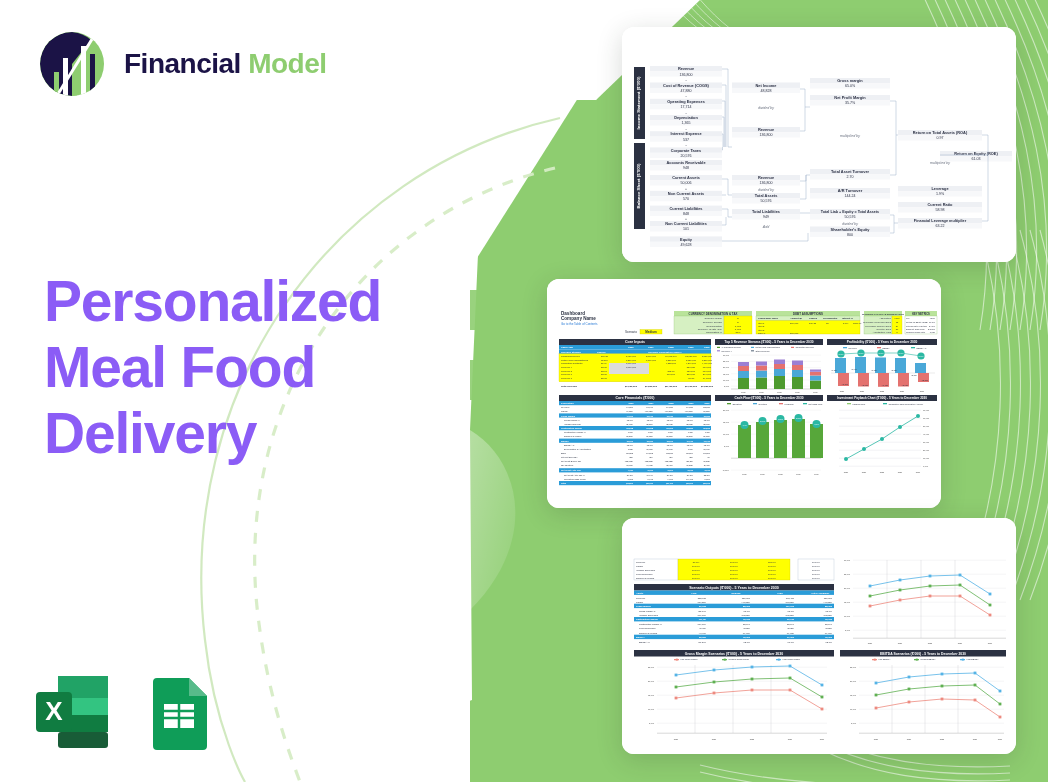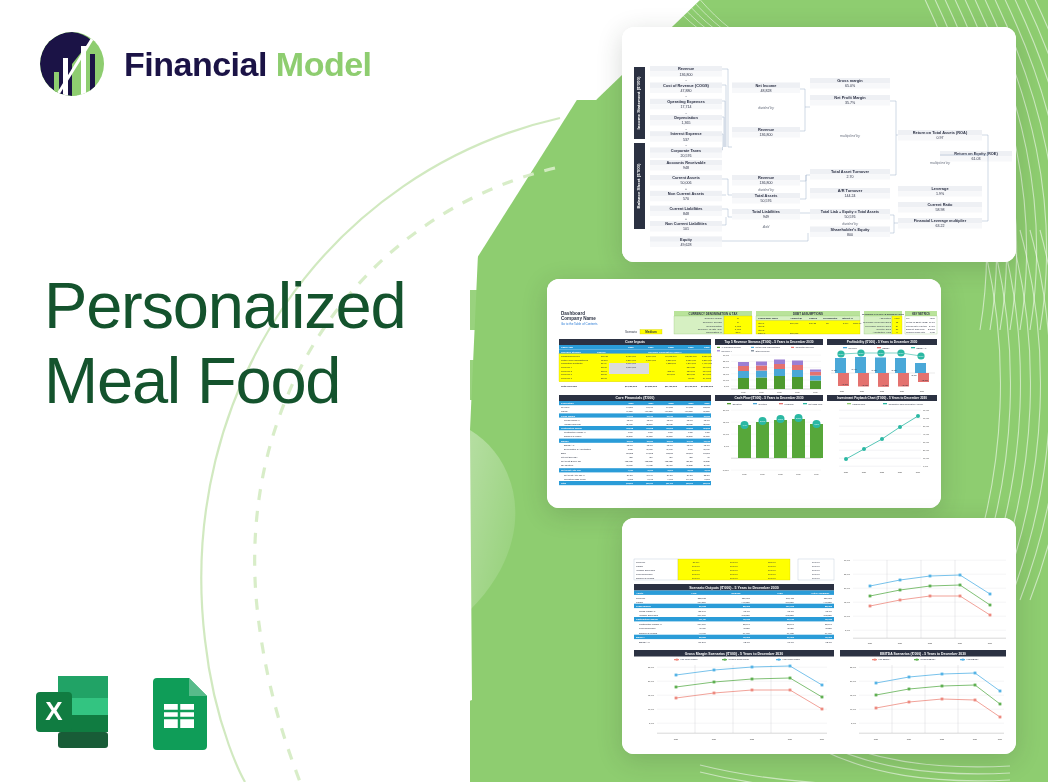--- a/index.html
+++ b/index.html
@@ -16,33 +16,33 @@
   
   .bg-svg { position: absolute; inset: 0; width: 1048px; height: 782px; }
 
   
   .logo-wrap {
     position: absolute; left: 36px; top: 28px;
     display: flex; align-items: center; gap: 16px;
   }
   .logo-mark { width: 72px; height: 72px; }
   .logo-text {
-    font-size: 34px; font-weight: bold; letter-spacing: -0.5px;
+    font-size: 28px; font-weight: bold; letter-spacing: -0.5px;
     white-space: nowrap;
   }
   .logo-text .w1 { color: #1b1346; }
   .logo-text .w2 { color: #8ecd70; }
 
   
   .headline {
     position: absolute; left: 44px; top: 268px;
     width: 420px;
-    color: #14532d;
-    font-size: 65px; line-height: 1.16;
-    font-weight: normal; letter-spacing: -1.2px;
+    color: #8b5cf6;
+    font-size: 57px; line-height: 1.16;
+    font-weight: bold; letter-spacing: -1.2px;
   }
   .headline span { display: block; }
 
   
   .app-icons {
     position: absolute; left: 32px; top: 672px;
     display: flex; gap: 27px; align-items: flex-start;
   }
   .app-icon { width: 80px; height: 80px; }
 
@@ -157,20 +157,21 @@
     </svg>
     <div class="logo-text">
       <span class="w1">Financial</span>
       <span class="w2">Model</span>
     </div>
   </div>
 
   <h1 class="headline">
     <span>Personalized</span>
     <span>Meal Food</span>
+    <span>Delivery</span>
   </h1>
 
   <div class="app-icons">
     <svg class="app-icon" viewBox="0 0 80 80">
       <rect x="26" y="4" width="50" height="22" fill="#21A366"></rect>
       <rect x="26" y="26" width="50" height="17" fill="#33C481"></rect>
       <rect x="26" y="43" width="50" height="17" fill="#107C41"></rect>
       <rect x="26" y="60" width="50" height="16" fill="#185C37" rx="3"></rect>
       <rect x="26" y="4" width="50" height="72" fill="none"></rect>
       <rect x="4" y="20" width="36" height="40" rx="4" fill="#107C41"></rect>

